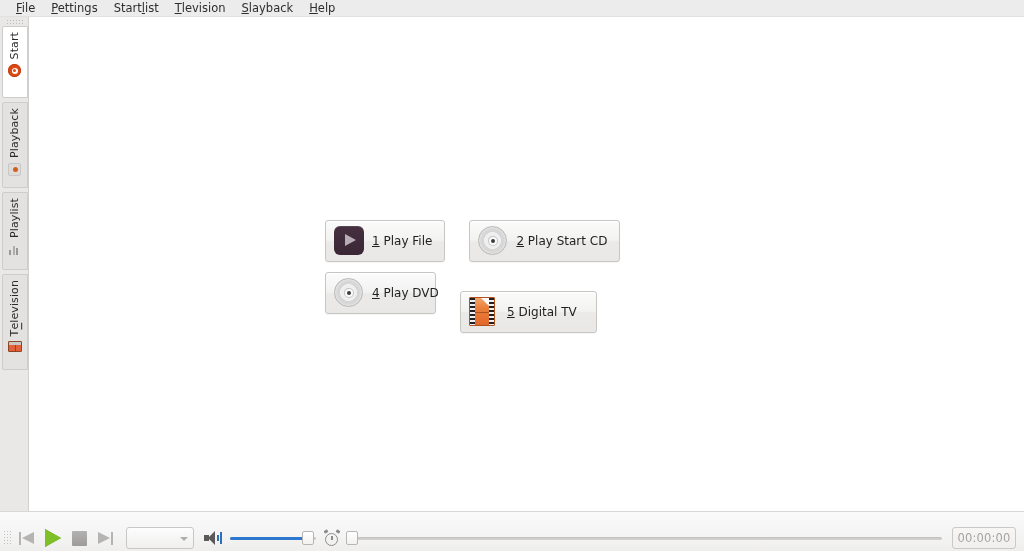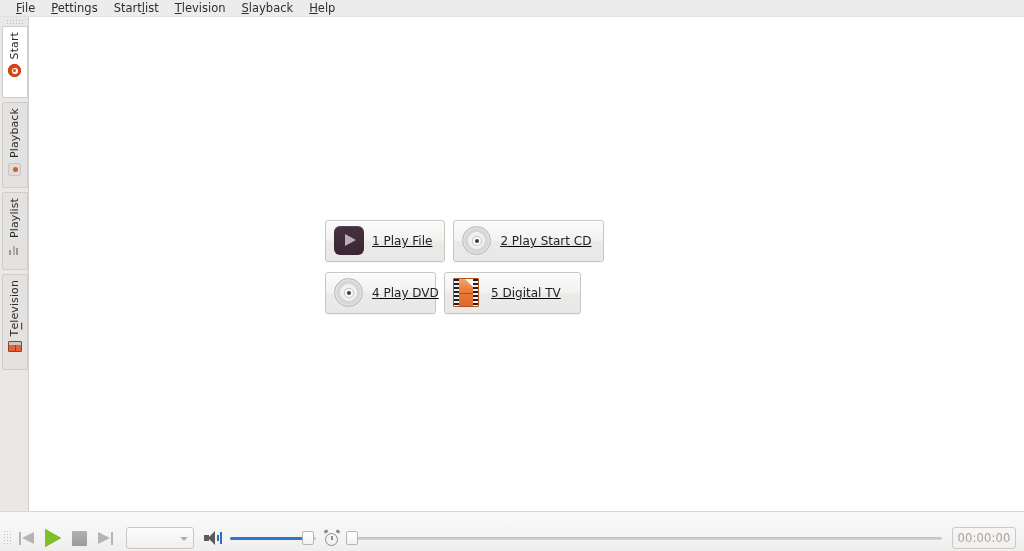--- a/index.html
+++ b/index.html
@@ -129,21 +129,21 @@
   
   #content {
     position: absolute; left: 30px; top: 17px;
     width: 994px; height: 494px;
     background: #ffffff;
   }
   #start-grid {
     position: absolute; left: 295px; top: 203px;
     display: flex; flex-direction: column; gap: 10px;
   }
-  .btn-row { display: flex; gap: 8px; text-decoration: underline; }
+  .btn-row { display: flex; gap: 24px; }
   .start-btn {
     display: flex; align-items: center;
     height: 42px;
     padding: 0 12px 0 8px;
     background: linear-gradient(to bottom, #fbfbfb 0%, #f2f2f1 48%, #ebeae9 52%, #e9e8e6 100%);
     border: 1px solid #c8c6c3;
     border-radius: 3px;
     box-shadow: 0 1px 0 rgba(255,255,255,.85) inset, 0 1px 1px rgba(0,0,0,.045);
     cursor: default;
     white-space: nowrap;
@@ -421,21 +421,21 @@
         </div>
       </div>
 
       <div class="btn-row">
         <div class="start-btn" style="width:111px;">
           <div class="bicon">
               <div class="ico-disc"></div>
             </div>
           <div class="lbl"><span class="acc">4</span><span> Play DVD</span></div>
         </div>
-        <div class="start-btn" style="width:137px;">
+        <div class="start-btn" style="width:137px;margin-top:19px;">
           <div class="bicon">
               <div class="ico-filmstrip">
                 <span class="perf l"></span>
                 <span class="perf r"></span>
                 <span class="fold"></span>
                 <span class="line"></span>
               </div>
             </div>
           <div class="lbl"><span class="acc">5</span><span> Digital TV</span></div>
         </div>

